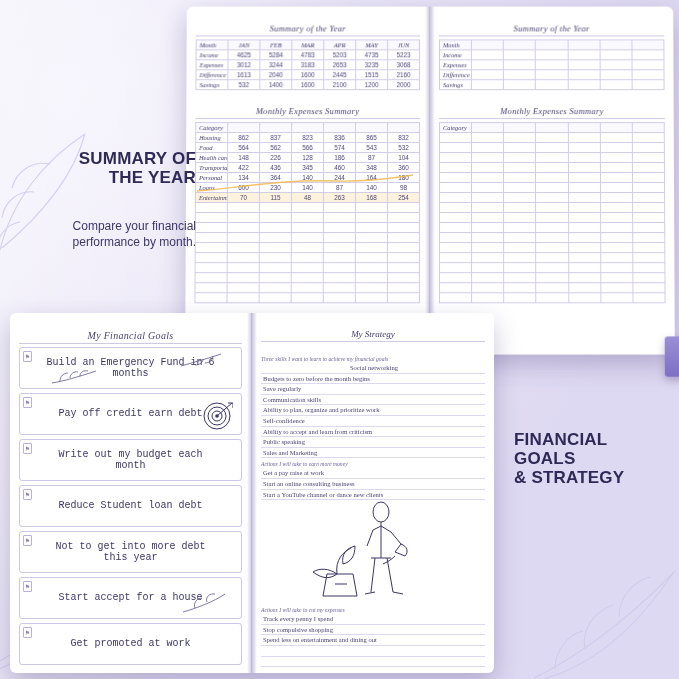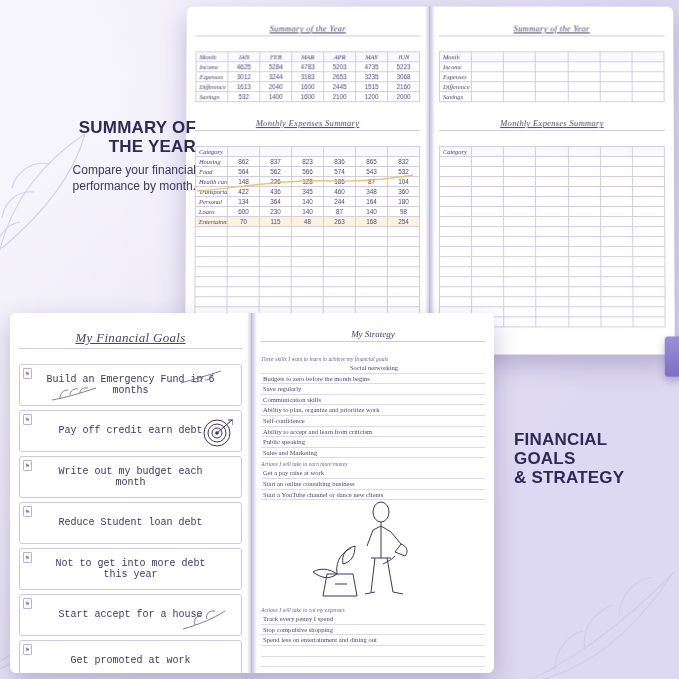--- a/index.html
+++ b/index.html
@@ -64,23 +64,22 @@
   }
   .sheet-title {
     text-align:center;
     font-family:"Liberation Serif", serif;
     font-style:italic;
     font-size:8.5px;
     color:#4a4470;
     letter-spacing:.3px;
     padding:1px 0 2px;
     border-bottom:1px solid #cfc8e6;
-    margin-bottom:15px;
+    margin-bottom:3px;
     position:relative;
-    text-decoration:underline;
   }
   .scallop {
     height:7px; width:100%;
     background-image:
       radial-gradient(circle at 4px 0px, transparent 3.2px, #ffffff 3.4px);
     background-size:8px 8px;
     border-bottom:0;
     margin-bottom:1px;
     opacity:.9;
   }
@@ -175,21 +174,21 @@
   #cap-top { left:28px; top:118px; width:168px; }
   #cap-bottom { left:500px; top:430px; width:170px; }
   .cap-title {
     font-size:17px; font-weight:bold; color:#2e2a55;
     line-height:1.12; letter-spacing:.2px;
   }
   .cap-body {
     margin-top:6px;
     font-size:12px; color:#3c3765; line-height:1.35;
   }
-  #cap-top .cap-title, #cap-top .cap-body { text-align:right; }
+  #cap-top .cap-title, #cap-top .cap-body { text-align:right;margin-top:31px; }
   #cap-bottom .cap-title, #cap-bottom .cap-body { text-align:left;margin-left:14px; }
 
   
   .figure-area { height:104px; position:relative; }
   .fig-svg { position:absolute; left:16px; top:0; }
 </style>
 </head>
 <body>
 
 <div class="bg-wash"></div>
@@ -658,21 +657,21 @@
     </tbody>
       </table>
   </div>
   <div class="spine"></div>
 </div>
 
 <div class="book" id="book-bottom">
 
   <div class="page left">
     <div class="scallop"></div>
-    <div class="sheet-title" style="font-size:13px;text-align:center;">My Financial Goals</div>
+    <div class="sheet-title" style="font-size:10px;text-align:center;">My Financial Goals</div>
     <div class="goal-list">
       <div class="goal-box">
         <span class="goal-badge">⚑</span>
         <span class="goal-text">Build an Emergency Fund in 6 months</span>
         <svg style="position:absolute;left:30px;bottom:3px;" width="48" height="16" viewBox="0 0 48 16">
           <path d="M2 14 C14 12 28 8 46 2 M10 12 C10 7 14 4 18 4 M20 9 C20 5 24 2 28 3 M30 7 C30 3 34 1 38 2" fill="none" stroke="#5e578c" stroke-width=".8"></path>
         </svg>
         <svg style="position:absolute;right:18px;top:4px;" width="44" height="16" viewBox="0 0 44 16">
           <path d="M42 2 C30 6 16 10 2 14 M34 4 C34 8 30 11 26 11 M24 7 C24 11 20 13 16 13" fill="none" stroke="#5e578c" stroke-width=".8"></path>
         </svg>

